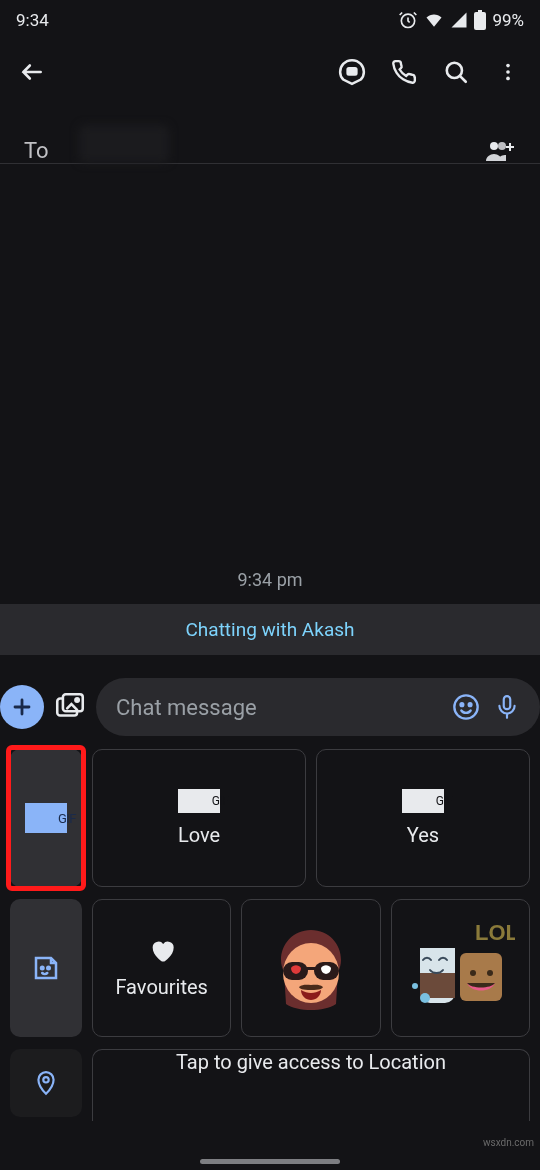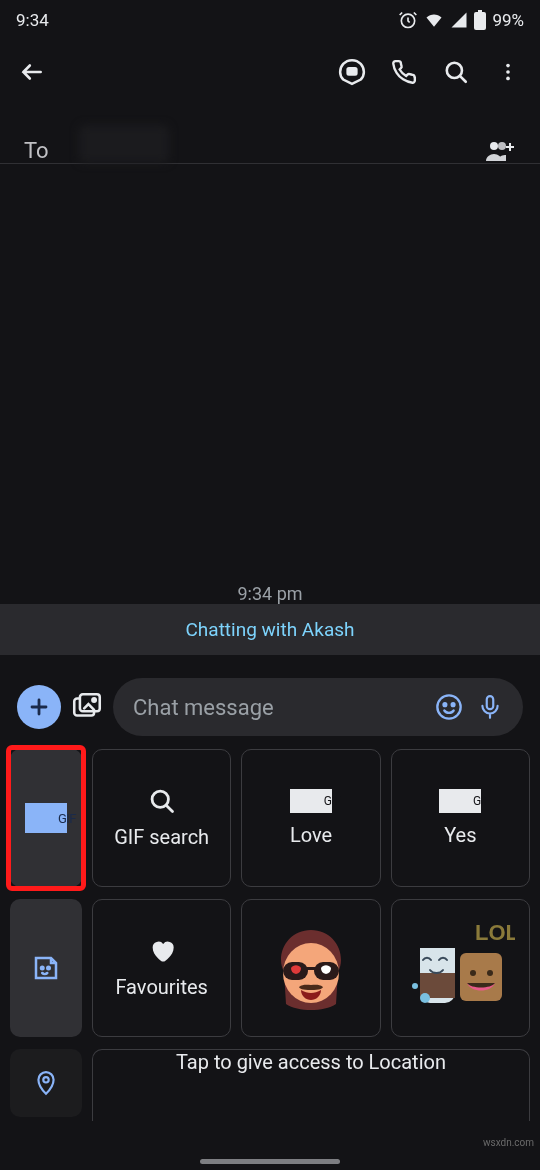--- a/index.html
+++ b/index.html
@@ -6,24 +6,24 @@
   html, body { width: 540px; height: 1170px; background: #131316; font-family: Roboto, -apple-system, Arial, sans-serif; color: #e8eaed; overflow: hidden; }
   .status-bar { height: 40px; display: flex; align-items: center; justify-content: space-between; padding: 0 16px; font-size: 17px; font-weight: 400; }
   .status-right { display: flex; align-items: center; gap: 6px; }
   .app-bar { height: 64px; display: flex; align-items: center; padding: 0 8px; gap: 4px; }
   .app-bar .spacer { flex: 1; }
   .icon-btn { width: 48px; height: 48px; display: flex; align-items: center; justify-content: center; color: #e8eaed; }
   .to-row { height: 60px; display: flex; align-items: flex-end; padding: 0 24px; border-bottom: 1px solid #303034; }
   .to-label { font-size: 22px; color: #c0c0c4; margin-right: 30px; }
   .to-value { width: 90px; height: 38px; background: #1b1b1e; border-radius: 6px; filter: blur(4px); }
   .to-row .spacer { flex: 1; }
-  .conversation { height: 440px; display: flex; flex-direction: column; justify-content: flex-end; align-items: center; }
+  .conversation { height: 440px; display: flex; flex-direction: column; justify-content: flex-end; align-items: center; padding-bottom: 14px; }
   .ts { color: #9aa0a6; font-size: 18px; }
   .banner { background: #2a2a2e; text-align: center; padding: 14px 0; font-size: 19px; color: #7dd3fc; }
-  .compose-row { height: 84px; display: flex; align-items: center; padding: 0 17px; gap: 4px; margin-top: 10px; }
+  .compose-row { height: 84px; display: flex; align-items: center; padding: 0 0; gap: 4px; margin-top: 10px; }
   .plus-circle { width: 44px; height: 44px; border-radius: 50%; background: #8ab4f8; display: flex; align-items: center; justify-content: center; }
   .gallery-btn { width: 44px; height: 44px; display: flex; align-items: center; justify-content: center; }
   .compose-field { flex: 1; height: 58px; background: #2a2a2e; border-radius: 29px; display: flex; align-items: center; padding: 0 20px; gap: 14px; }
   .compose-field .placeholder { flex: 1; color: #9aa0a6; font-size: 22px; }
   .kbd-section { padding: 0 10px; }
   .kbd-row { display: flex; gap: 10px; margin-bottom: 12px; }
   .kbd-tab { width: 72px; height: 138px; background: #303034; border-radius: 10px; display: flex; align-items: center; justify-content: center; position: relative; }
   .kbd-tab.inactive { background: #1c1c1e; }
   .kbd-tab.highlight::after { content: ""; position: absolute; inset: -4px; border: 5px solid #ff1a1a; border-radius: 6px; }
   .kbd-card { flex: 1; height: 138px; border: 1px solid #3c3c40; border-radius: 10px; display: flex; flex-direction: column; align-items: center; justify-content: center; gap: 10px; }
@@ -158,29 +158,20 @@
   </div>
 </div>
 
 <div class="kbd-section">
 
   <div class="kbd-row">
     <div class="kbd-tab highlight">
       <div class="gif-badge blue">GIF</div>
     </div>
     <div class="kbd-card">
-      <span>
-        <svg width="28" height="28" viewBox="0 0 24 24" fill="none" stroke="#e8eaed" stroke-width="2.4" stroke-linecap="round">
-            <circle cx="10.5" cy="10.5" r="7"></circle>
-            <path d="M21 21l-5-5"></path>
-          </svg>
-      </span>
-      <span class="lbl">GIF search</span>
-    </div>
-    <div class="kbd-card">
       <div class="gif-badge">GIF</div>
       <span class="lbl">Love</span>
     </div>
     <div class="kbd-card">
       <div class="gif-badge">GIF</div>
       <span class="lbl">Yes</span>
     </div>
   </div>
 
   <div class="kbd-row kbd-row2">

